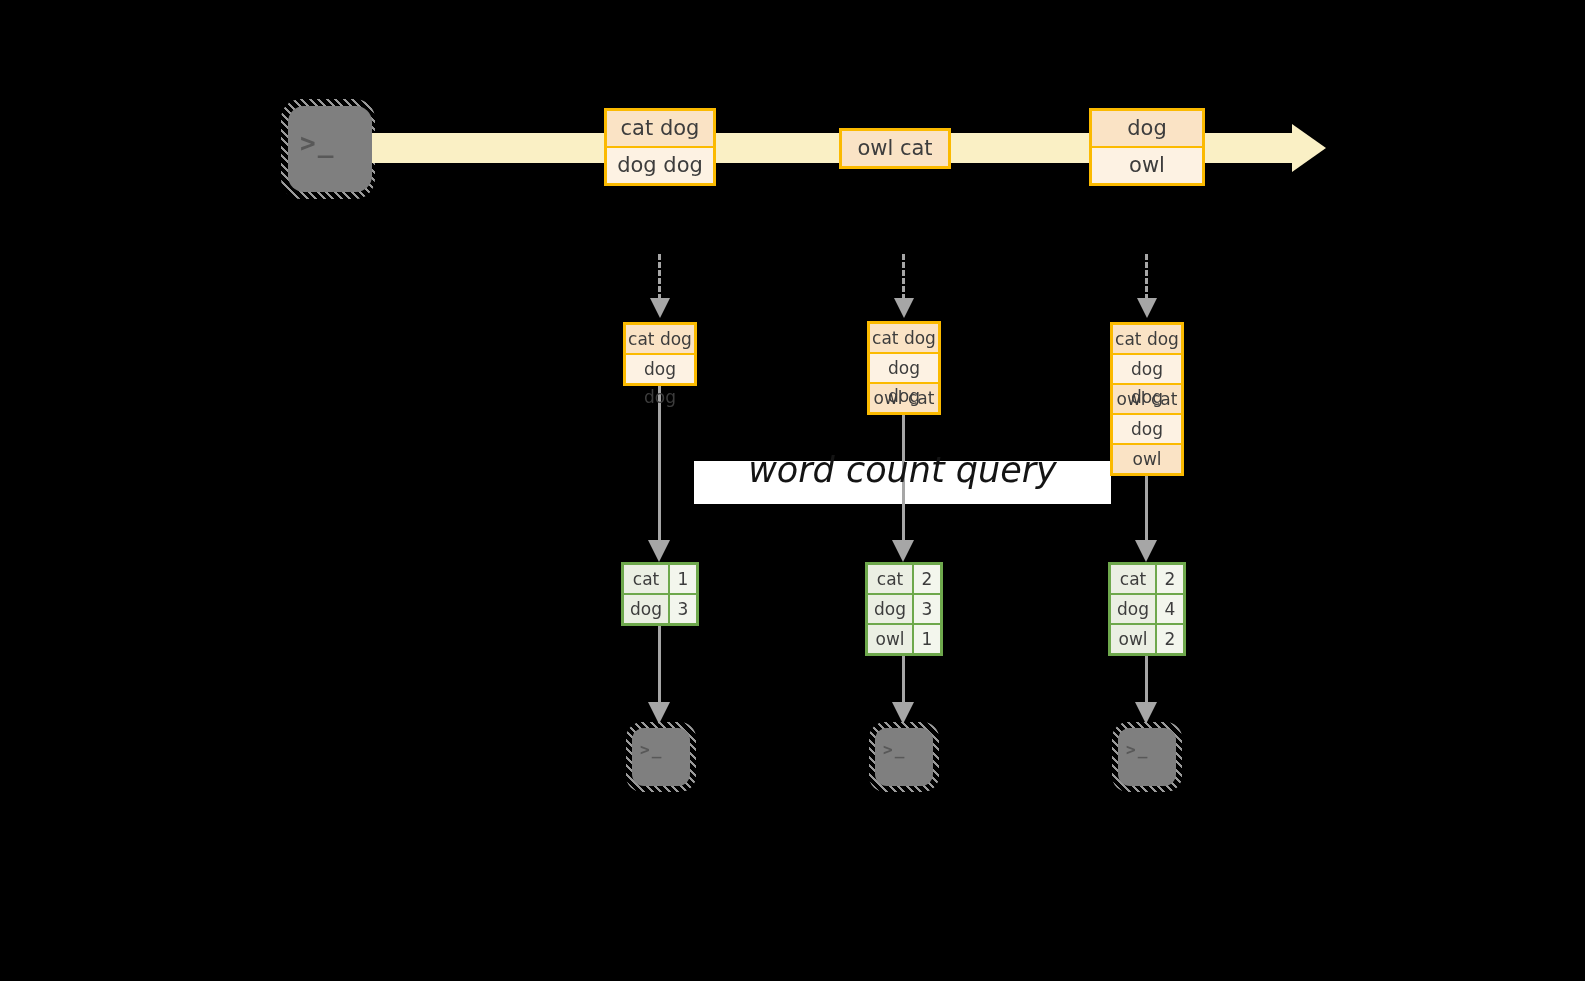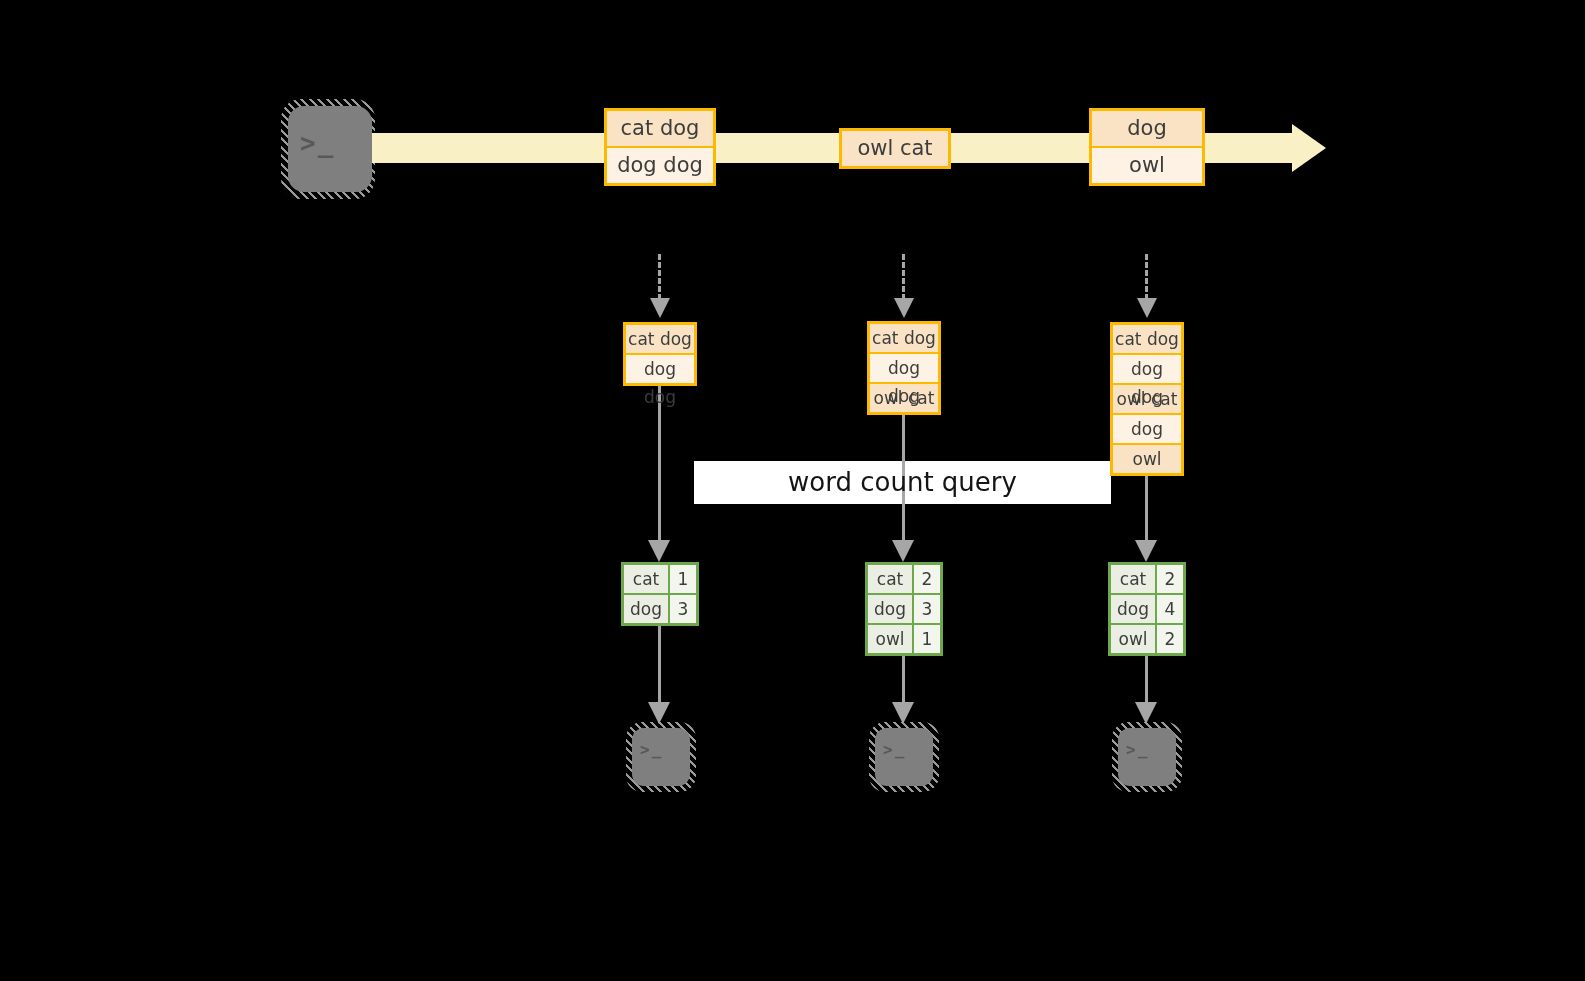--- a/index.html
+++ b/index.html
@@ -44,22 +44,22 @@
     border-left:11px solid transparent;border-right:11px solid transparent;
     border-top:22px solid #a6a6a6;
   }
   .vhead.sm{
     border-left:10px solid transparent;border-right:10px solid transparent;
     border-top:20px solid #a6a6a6;
   }
   
   .banner{position:absolute;left:694px;top:461px;width:417px;height:43px;background:#ffffff;z-index:5;}
   .banner-text{
-    position:absolute;left:694px;top:461px;width:417px;height:43px;z-index:7;
-    text-align:center;line-height:43px;font-size:26px;color:#141414;
+    position:absolute;left:694px;top:449px;width:417px;height:43px;z-index:7;
+    text-align:center;line-height:43px;font-size:35px;color:#141414;font-style:italic;
   }
   
   .gtable{position:absolute;border:3px solid #6ea84c;z-index:10;background:#e5e5e5;}
   .grow{display:flex;}
   .grow + .grow{border-top:2px solid #6ea84c;}
   .gcell{
     height:28px;line-height:28px;text-align:center;font-size:17px;color:#3d3d3d;
   }
   .gcell.word{width:44px;background:#ebefe3;}
   .gcell.count{width:26px;background:#f3f6ed;border-left:2px solid #6ea84c;}

